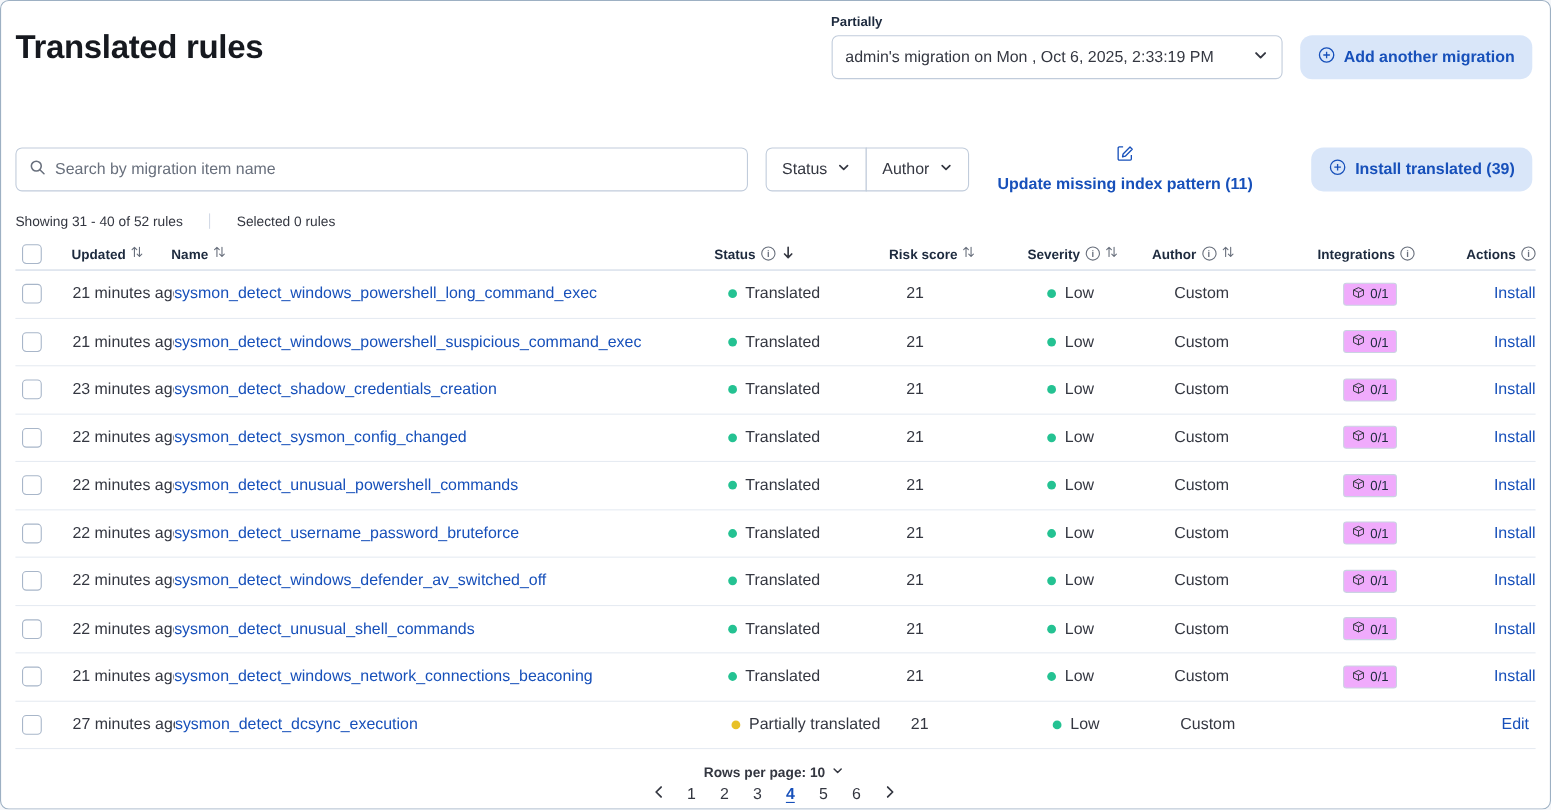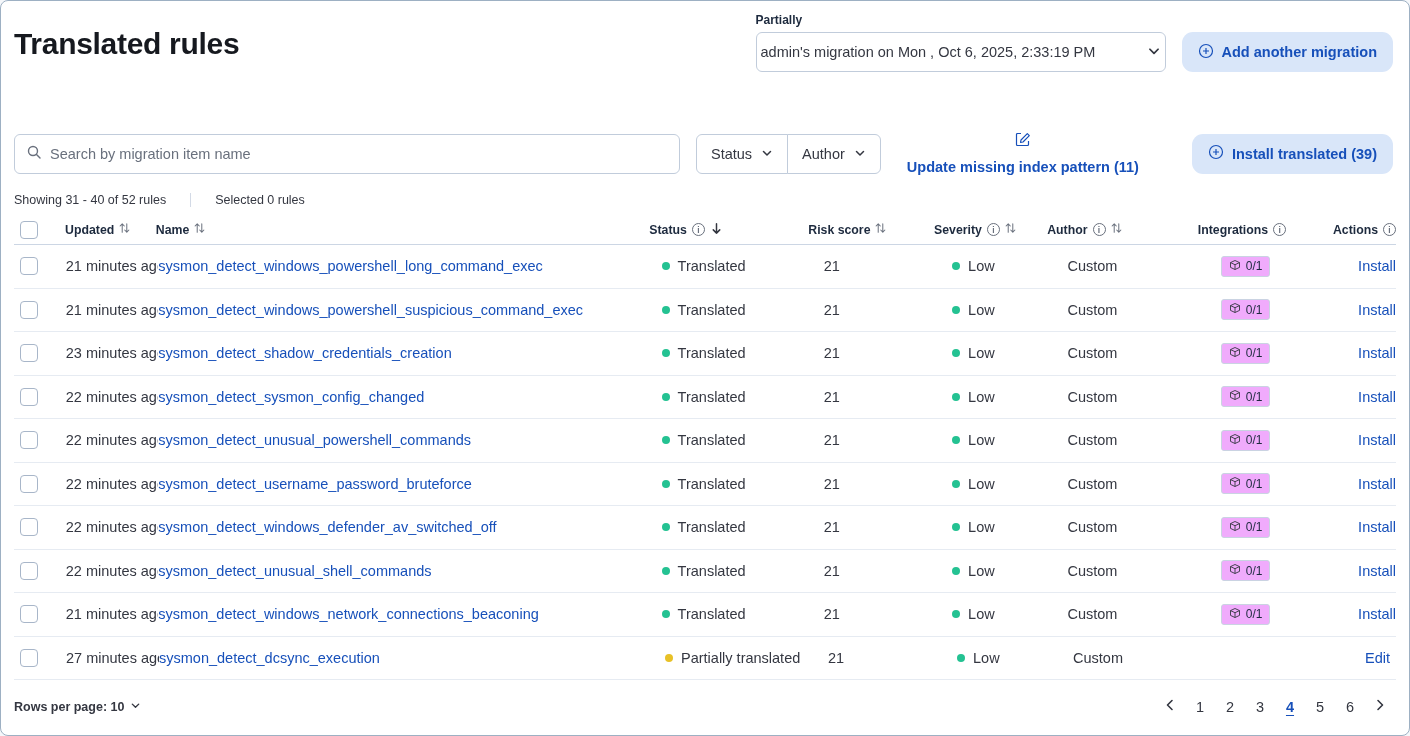--- a/index.html
+++ b/index.html
@@ -12,21 +12,21 @@
   button, a { font-family: inherit; background: none; border: none; cursor: pointer; color: inherit; font-size: inherit; text-decoration: none; }
 
   
   .header { display: flex; justify-content: space-between; align-items: flex-start; padding: 12px 16px 0 13px; }
   .page-title { font-size: 30px; font-weight: 700; color: #16191f; margin-top: 14px; letter-spacing: -0.3px; }
   .migrations-block { display: flex; flex-direction: column; }
   .migrations-label { font-size: 12px; font-weight: 700; color: #1d2a3e; margin-bottom: 5px; }
   .migrations-row { display: flex; gap: 16px; align-items: center; }
   .select {
     width: 410px; height: 40px; border: 1px solid #c1ccdb; border-radius: 6px; background: #fff;
-    display: flex; align-items: center; justify-content: space-between; padding: 0 4px; font-size: 14.5px; color:#343741;
+    display: flex; align-items: center; justify-content: space-between; padding: 0 12px; font-size: 14.5px; color:#343741;
   }
   .btn-light {
     height: 40px; padding: 0 16px; border-radius: 11px; background: #d9e6f9; color: #1750ba;
     font-weight: 700; font-size: 14.5px; display: inline-flex; align-items: center; gap: 8px;
   }
 
   
   .toolbar { display: flex; align-items: center; margin: 60px 16px 0 13px; gap: 16px; }
   .search-box { width: 666px; height: 40px; border: 1px solid #c1ccdb; border-radius: 6px; display: flex; align-items: center; gap: 8px; padding: 0 11px; background:#fff; }
   .search-box input { border: none; outline: none; flex: 1; font-size: 14.5px; color: #343741; font-family: inherit; background: transparent; }
@@ -56,21 +56,21 @@
   .col-author { width: 140px; }
   .col-integrations { width: 130px; padding-left: 14px; display: flex; align-items: center; }
   .col-actions { flex: 1; padding-left: 22px; }
   .checkbox { width: 18px; height: 18px; border: 1px solid #a8b6c9; border-radius: 4px; background: #fff; display: inline-block; cursor: pointer; }
   .dot { width: 8px; height: 8px; border-radius: 50%; margin-right: 8px; flex: none; }
   .name-link, .action-link { color: #1750ba; }
   .badge { display: inline-flex; align-items: center; gap: 5px; border: 1px solid #cad3e2; border-radius: 3px; padding: 2px 7px; font-size: 12px; color: #1d2a3e; background: #f0abfc; }
   .info-icon { width: 13px; height: 13px; border: 1px solid #69707d; border-radius: 50%; display: inline-flex; align-items: center; justify-content: center; font-size: 8.5px; font-weight: 700; color: #69707d; font-style: normal; flex: none; }
 
   
-  .footer { display: flex; justify-content: space-between; align-items: center; margin: 14px 16px 0 13px; }
+  .footer { display: flex; justify-content: space-between; align-items: center; margin: 14px 16px 0 13px; flex-direction: column; }
   .rows-per-page { display: inline-flex; align-items: center; gap: 6px; font-size: 12.5px; font-weight: 700; color: #343741; }
   .pagination { display: flex; align-items: center; gap: 4px; }
   .page-btn { min-width: 26px; height: 26px; display: inline-flex; align-items: center; justify-content: center; font-size: 14.5px; color: #343741; border-radius: 4px; }
   .page-btn.active { color: #1750ba; font-weight: 700; text-decoration: underline; text-underline-offset: 3px; }
   .nav-btn { width: 26px; height: 26px; display: inline-flex; align-items: center; justify-content: center; }
 </style>
 </head>
 <body>
 
 <div class="app">

